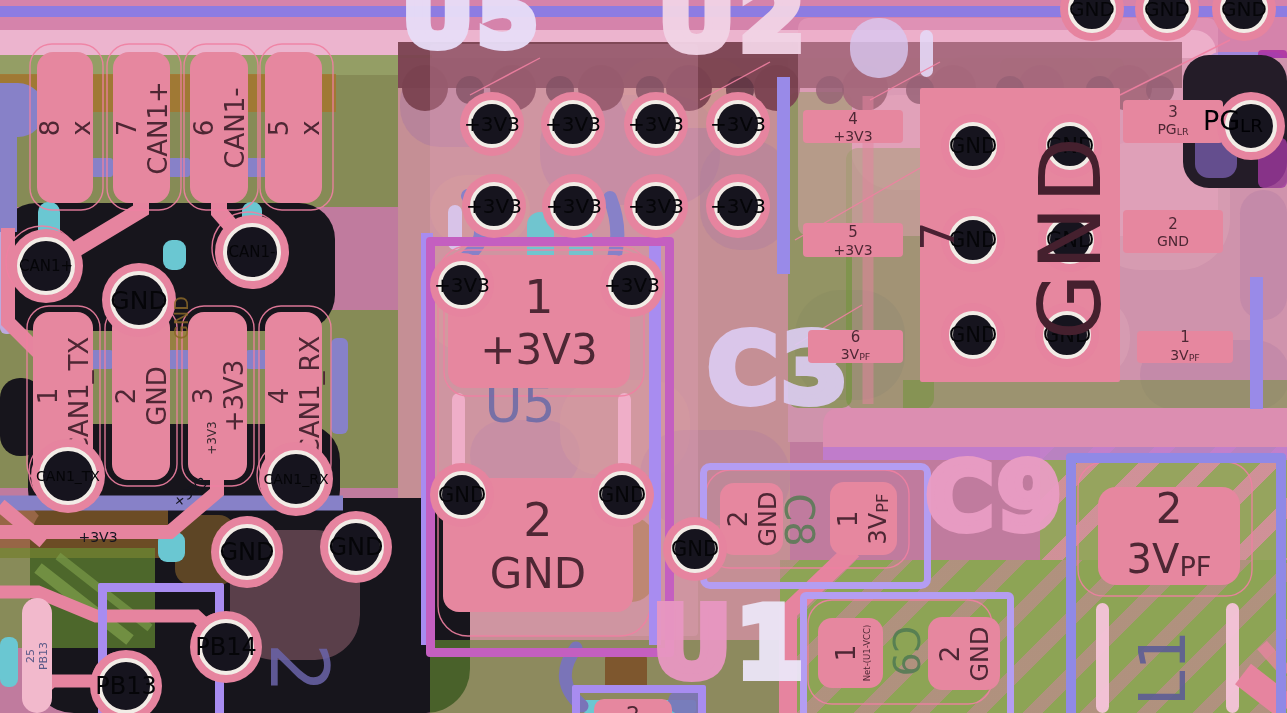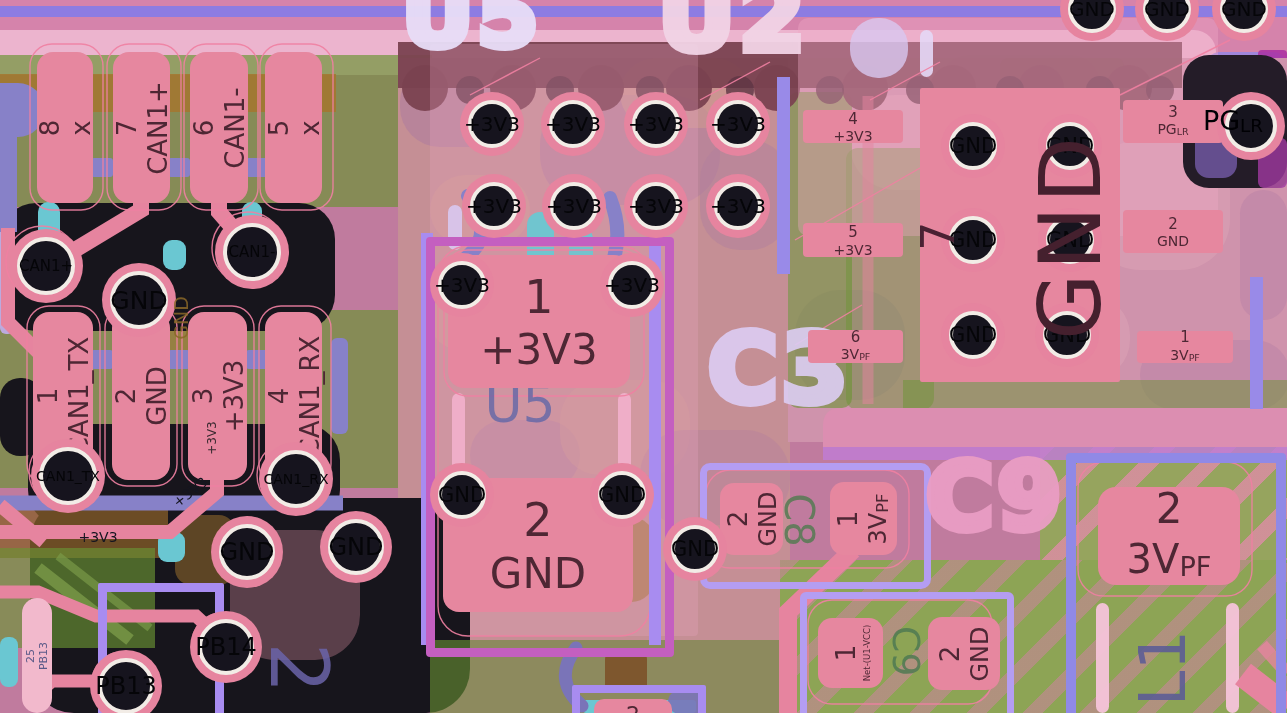--- a/index.html
+++ b/index.html
@@ -183,20 +183,21 @@
       <div class="outl" style="left: 800px; top: 592px; width: 200px; height: 118px; border: 7px solid rgb(180, 157, 242); border-radius: 6px;"></div>
       <div class="outl" style="left: 1066px; top: 453px; width: 200px; height: 280px; border: 10px solid rgb(144, 137, 230); border-radius: 4px;"></div>
       <div class="outl" style="left: 572px; top: 685px; width: 118px; height: 40px; border: 8px solid rgb(168, 140, 240); border-radius: 2px;"></div>
       <div class="outl" style="left: 98px; top: 583px; width: 108px; height: 140px; border: 9px solid rgb(168, 140, 240); border-radius: 2px;"></div>
     </div>
   <div id="silk" class="layer">
       <div class="silk" style="left: 402px; top: -28px; font-size: 88px; opacity: 0.95; color: rgb(232, 222, 248); -webkit-text-stroke: 8px rgb(232, 222, 248);">U5</div>
       <div class="silk" style="left: 658px; top: -30px; font-size: 95px; opacity: 0.95; color: rgb(242, 212, 230); -webkit-text-stroke: 8px rgb(242, 212, 230);">U2</div>
       <div class="silk" style="left: 664px; top: 322px; font-size: 95px; opacity: 0.9; color: rgb(221, 205, 244); margin-left: 44px; -webkit-text-stroke: 8px rgb(221, 205, 244);">C3</div>
       <div class="silk" style="left: 926px; top: 452px; font-size: 92px; opacity: 0.95; color: rgb(234, 157, 196); -webkit-text-stroke: 8px rgb(234, 157, 196);">C9</div>
+      <div class="silk" style="left: 652px; top: 594px; font-size: 98px; opacity: 0.95;"><span style="color: rgb(232, 151, 194); -webkit-text-stroke: 8px rgb(232, 151, 194);">U</span><span style="color: rgb(236, 230, 248); -webkit-text-stroke: 8px rgb(236, 230, 248);">1</span></div>
       <div class="lbl" style="left: 799px; top: 520px; font-size: 40px; color: rgb(79, 122, 79); opacity: 0.8; transform: translate(-50%, -50%) rotate(90deg);"><span>C8</span></div>
       <div class="lbl" style="left: 906px; top: 651px; font-size: 38px; color: rgb(79, 122, 82); opacity: 0.85; transform: translate(-50%, -50%) rotate(90deg);"><span>C9</span></div>
       <div class="lbl" style="left: 520px; top: 404px; font-size: 52px; color: rgb(90, 100, 168); opacity: 0.75; transform: translate(-50%, -50%) rotate(0deg);"><span>U5</span></div>
       <div class="lbl" style="left: 298px; top: 668px; font-size: 80px; color: rgb(107, 100, 170); opacity: 0.85; transform: translate(-50%, -50%) rotate(90deg);"><span>2</span></div>
     </div>
   <div id="pads" class="layer">
       <div class="pad" style="left: 37px; top: 52px; width: 56px; height: 151px; border-radius: 16px;">
         <div class="ptxt rot">
           <span class="line" style="font-size: 26px; line-height: 32.5px;">8</span>
           <span class="line" style="font-size: 26px; line-height: 29.9px;"><span>x</span></span>

